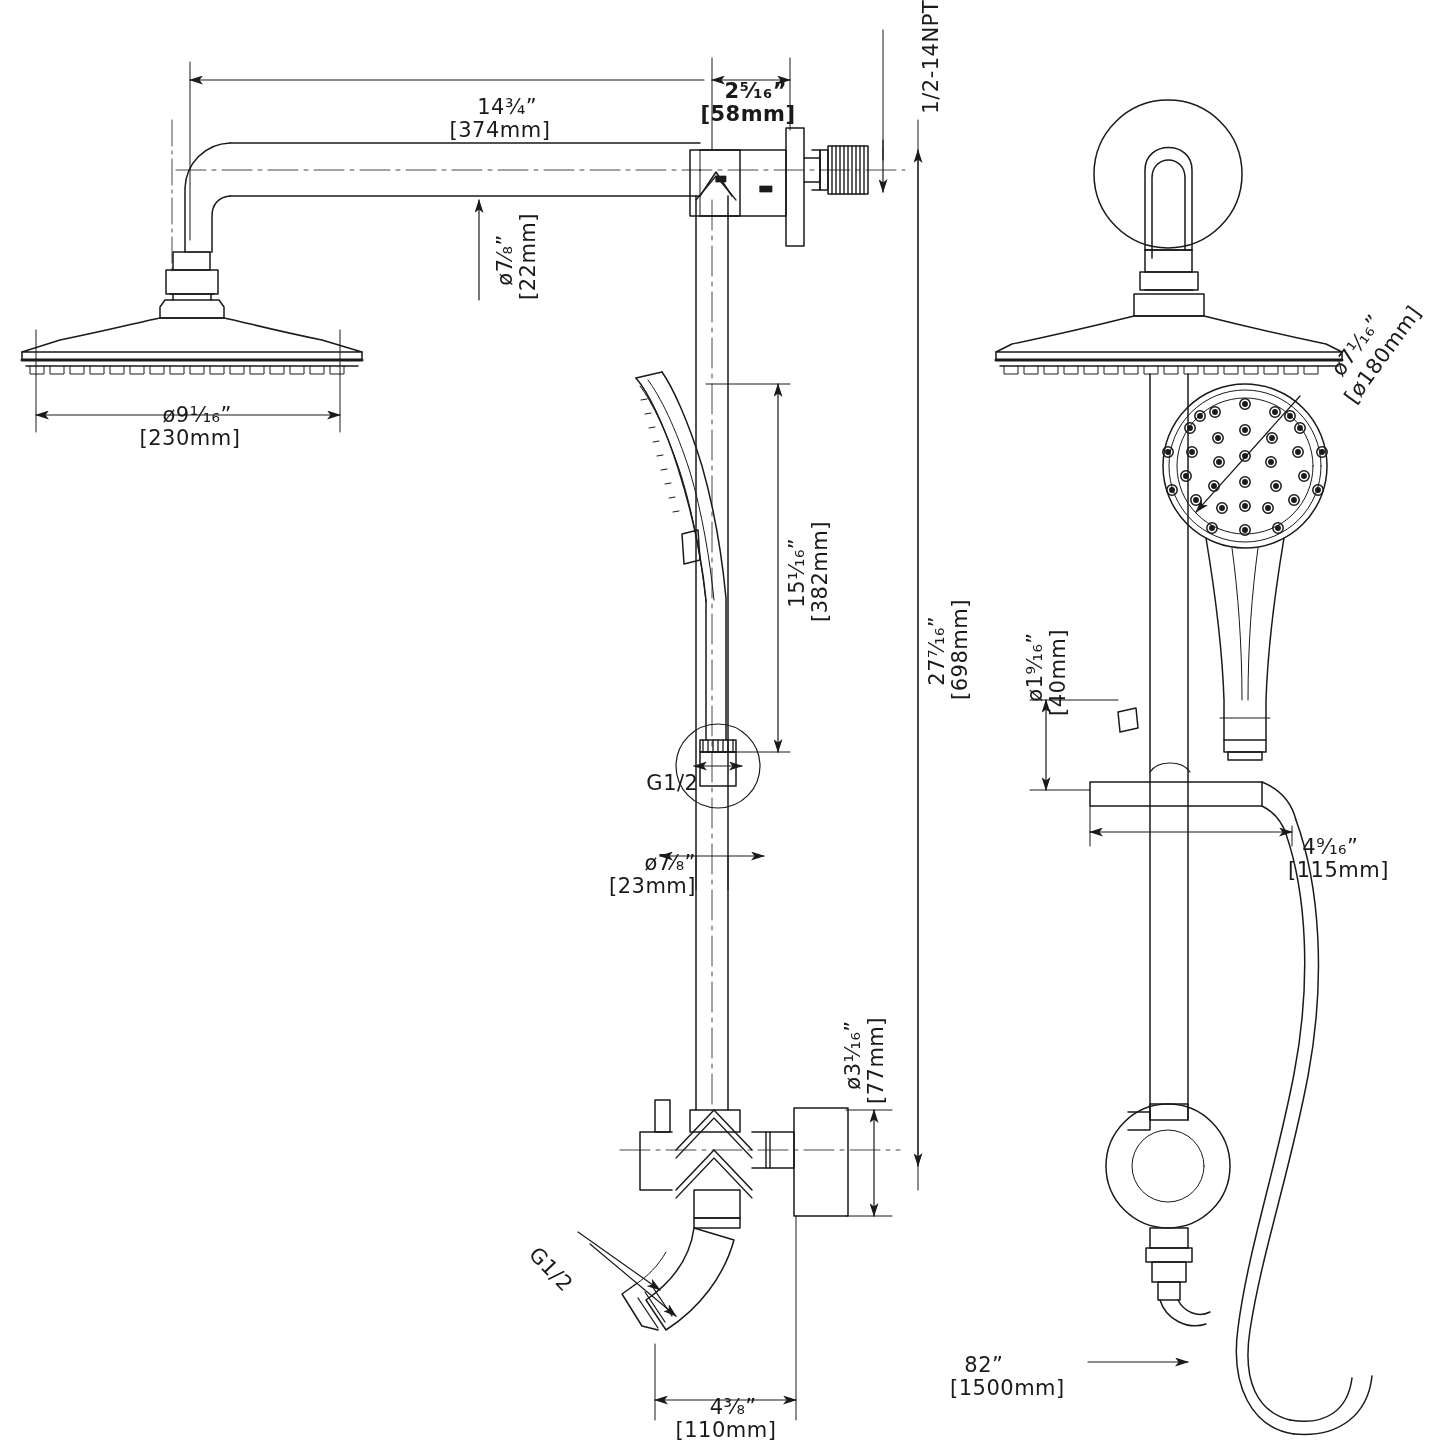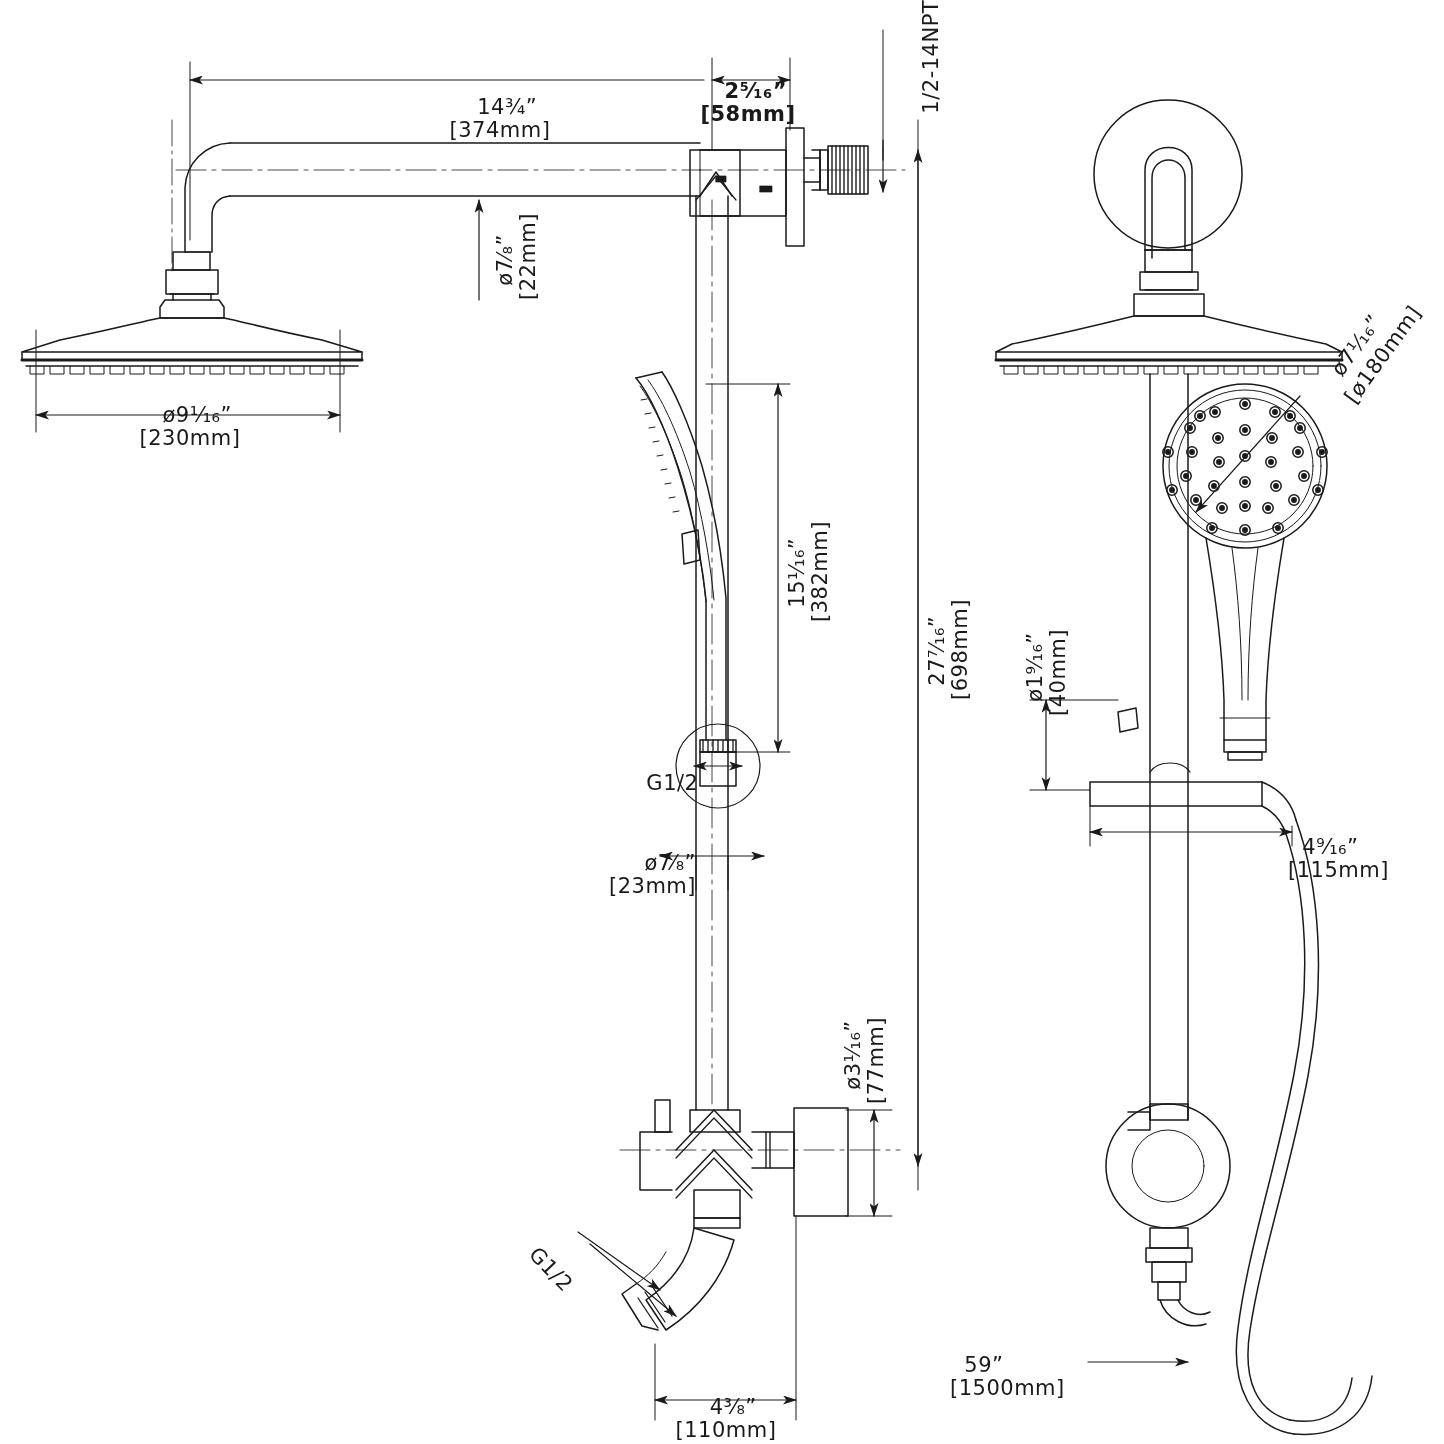--- a/index.html
+++ b/index.html
@@ -424,14 +424,14 @@
 
 <div class="lbl dim rot90" style="left:1000px;top:716px;transform:rotate(-90deg);transform-origin:0 0;text-align:left;">
   <span>ø1⁹⁄₁₆”</span><br><span>[40mm]</span>
 </div>
 
 <div class="lbl dim" style="left:1266px;top:812px;width:130px;text-align:left;margin-left:22px;">
   <span>4⁹⁄₁₆”</span><br><span>[115mm]</span>
 </div>
 
 <div class="lbl dim" style="left:950px;top:1330px;width:150px;text-align:left;">
-  <span>59”</span><br><span>[1500mm]</span>
+  <span>82”</span><br><span>[1500mm]</span>
 </div>
 
 </body></html>

